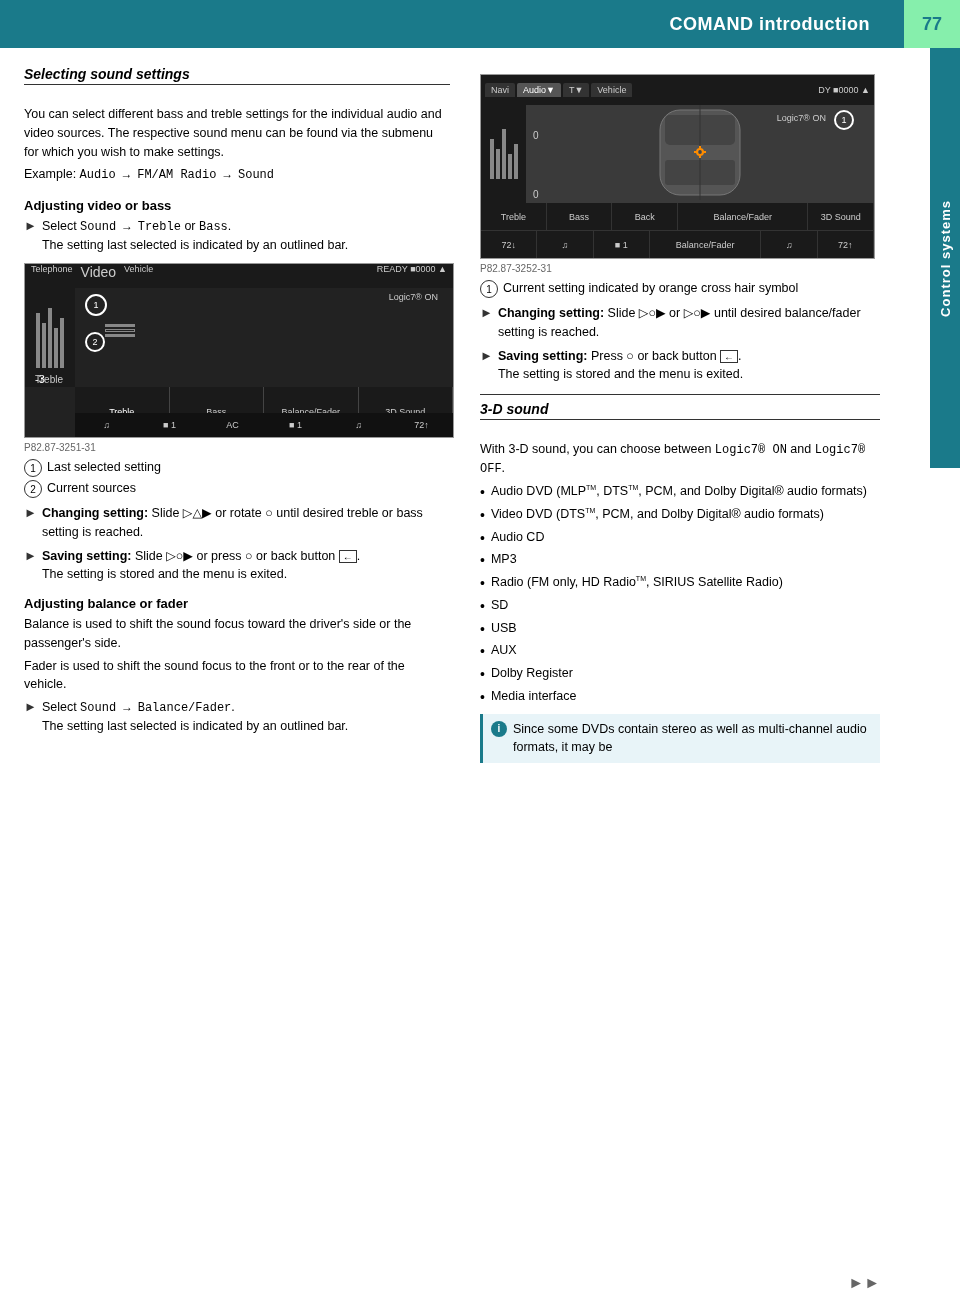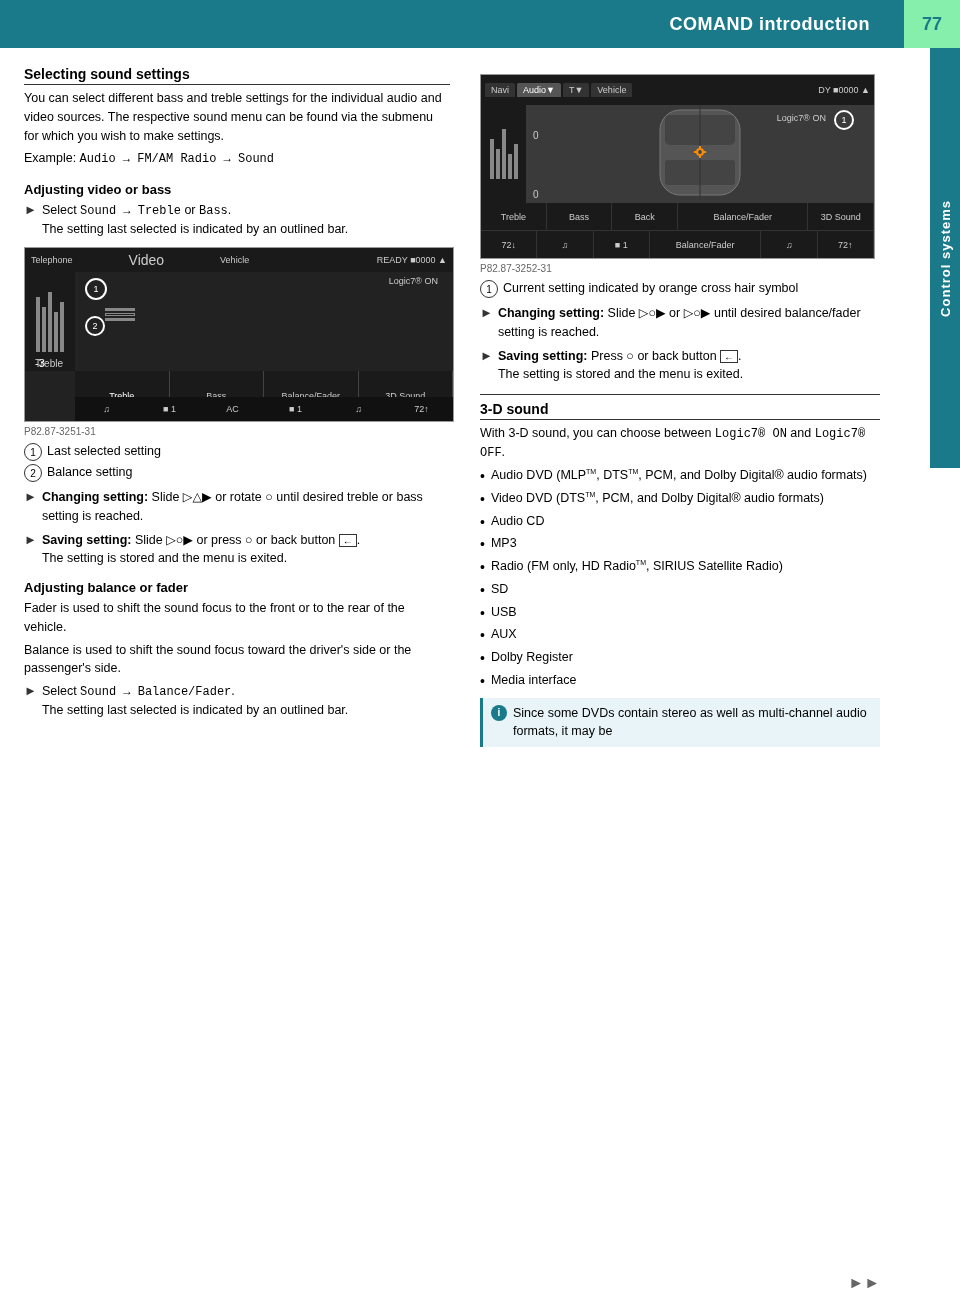--- a/index.html
+++ b/index.html
@@ -78,23 +78,24 @@
 
     
     .right-col {
       width: 460px;
       padding: 0 50px 0 10px;
     }
 
     .section-title {
       font-size: 14px;
       font-weight: bold;
-      margin-bottom: 4px;
+      margin-bottom: 20px;
       border-bottom: 1px solid #333;
       padding-bottom: 2px;
+      font-style: italic;
     }
 
     .section-subtitle {
       font-size: 13px;
       font-weight: bold;
       margin-top: 14px;
       margin-bottom: 4px;
     }
 
     p, .body-text {
@@ -219,26 +220,24 @@
       background: #222;
       border: 1px solid #999;
       position: relative;
       margin: 8px 0 2px 0;
     }
 
     .ts-top {
       height: 24px;
       background: #1a1a1a;
       display: flex;
-      align-items: center;
       justify-content: flex-end;
       padding: 0 6px;
       color: #ccc;
       font-size: 10px;
-      gap: 48px;
     }
 
     .ts-left {
       position: absolute;
       left: 0;
       top: 24px;
       bottom: 50px;
       width: 50px;
       background: #1a1a1a;
       display: flex;
@@ -528,41 +527,41 @@
       </div>
     </div>
     <p class="screenshot-caption">P82.87-3251-31</p>
 
     <div class="caption-row">
       <div class="caption-num">1</div>
       <span class="caption-text">Last selected setting</span>
     </div>
     <div class="caption-row">
       <div class="caption-num">2</div>
-      <span class="caption-text">Balance setting</span>
+      <span class="caption-text">Current sources</span>
     </div>
 
     <div class="bullet-item" style="margin-top:6px;">
       <span class="arrow-marker">►</span>
       <span class="bullet-text">
         <span class="bold-label">Changing setting:</span> Slide ▷△▶ or rotate ○ until desired treble or bass setting is reached.
       </span>
     </div>
 
     <div class="bullet-item" style="margin-top:4px;">
       <span class="arrow-marker">►</span>
       <span class="bullet-text">
         <span class="bold-label">Saving setting:</span> Slide ▷○▶ or press ○ or back button <span style="border:1px solid #333;padding:0 3px;font-size:10px;">←</span>.<br>
         The setting is stored and the menu is exited.
       </span>
     </div>
 
     <div class="section-subtitle" style="margin-top:12px;">Adjusting balance or fader</div>
+    <p class="body-text">Balance is used to shift the sound focus toward the driver's side or the passenger's side.</p>
     <p class="body-text">Fader is used to shift the sound focus to the front or to the rear of the vehicle.</p>
-    <p class="body-text">Balance is used to shift the sound focus toward the driver's side or the passenger's side.</p>
 
     <div class="bullet-item" style="margin-top:4px;">
       <span class="arrow-marker">►</span>
       <span class="bullet-text">
         Select <span class="mono">Sound → Balance/Fader</span>.<br>
         <span>The setting last selected is indicated by an outlined bar.</span>
       </span>
     </div>
 
   </div>

